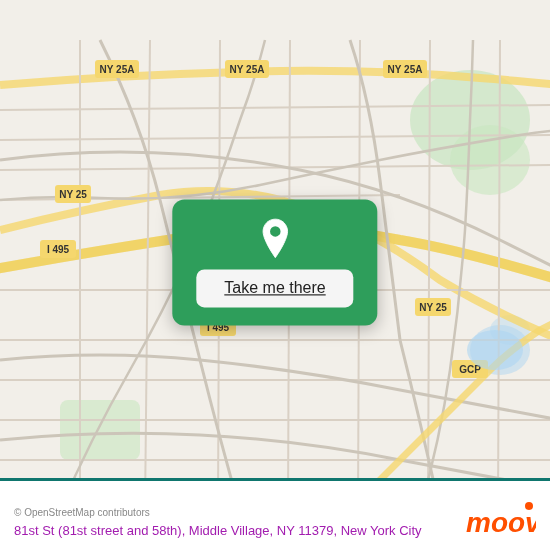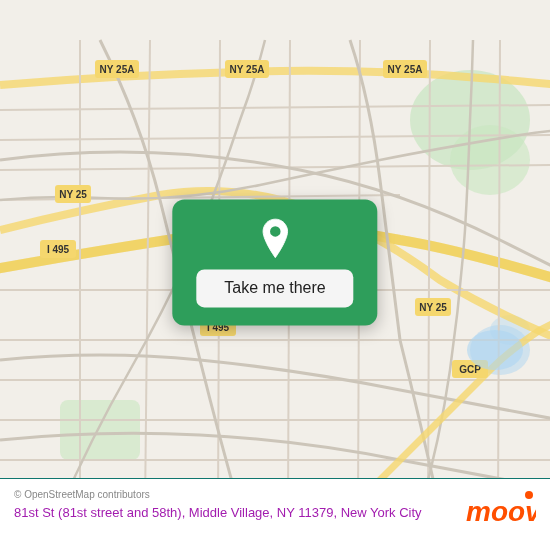--- a/index.html
+++ b/index.html
@@ -34,20 +34,21 @@
       left: 50%;
       transform: translate(-50%, -60%);
       background: #2e9e5b;
       border-radius: 12px;
       padding: 18px 24px 18px 24px;
       display: flex;
       flex-direction: column;
       align-items: center;
       box-shadow: 0 4px 16px rgba(0,0,0,0.25);
       min-width: 200px;
+      text-decoration: underline;
     }
 
     #pin-icon {
       width: 42px;
       height: 42px;
       margin-bottom: 10px;
     }
 
     #take-me-there-btn {
       background: #f5f5f5;
@@ -61,23 +62,23 @@
       white-space: nowrap;
     }
 
     
     #bottom-bar {
       position: absolute;
       bottom: 0; left: 0; right: 0;
       background: white;
       padding: 10px 14px 10px 14px;
       display: flex;
-      align-items: flex-start;
+      align-items: flex-end;
       justify-content: space-between;
-      border-top: 1px solid #0f766e;
+      border-top: 3px solid #0f766e;
       min-height: 72px;
     }
 
     #address-block {
       flex: 1;
     }
 
     #attribution {
       font-size: 10px;
       color: #888;

